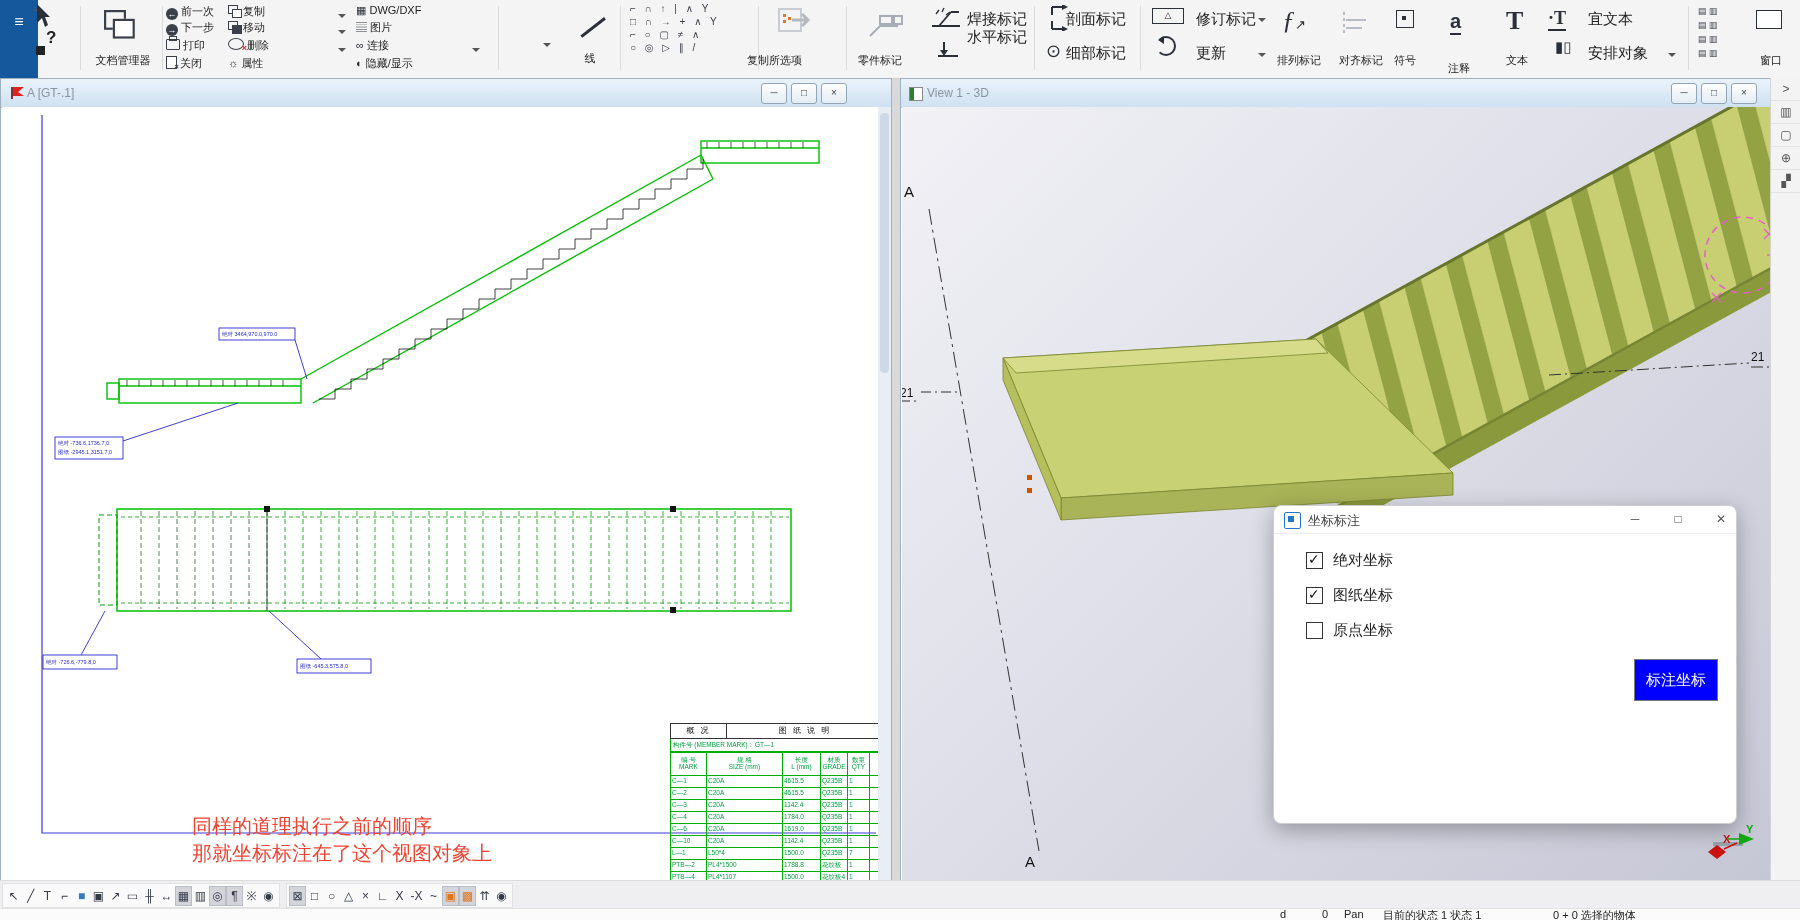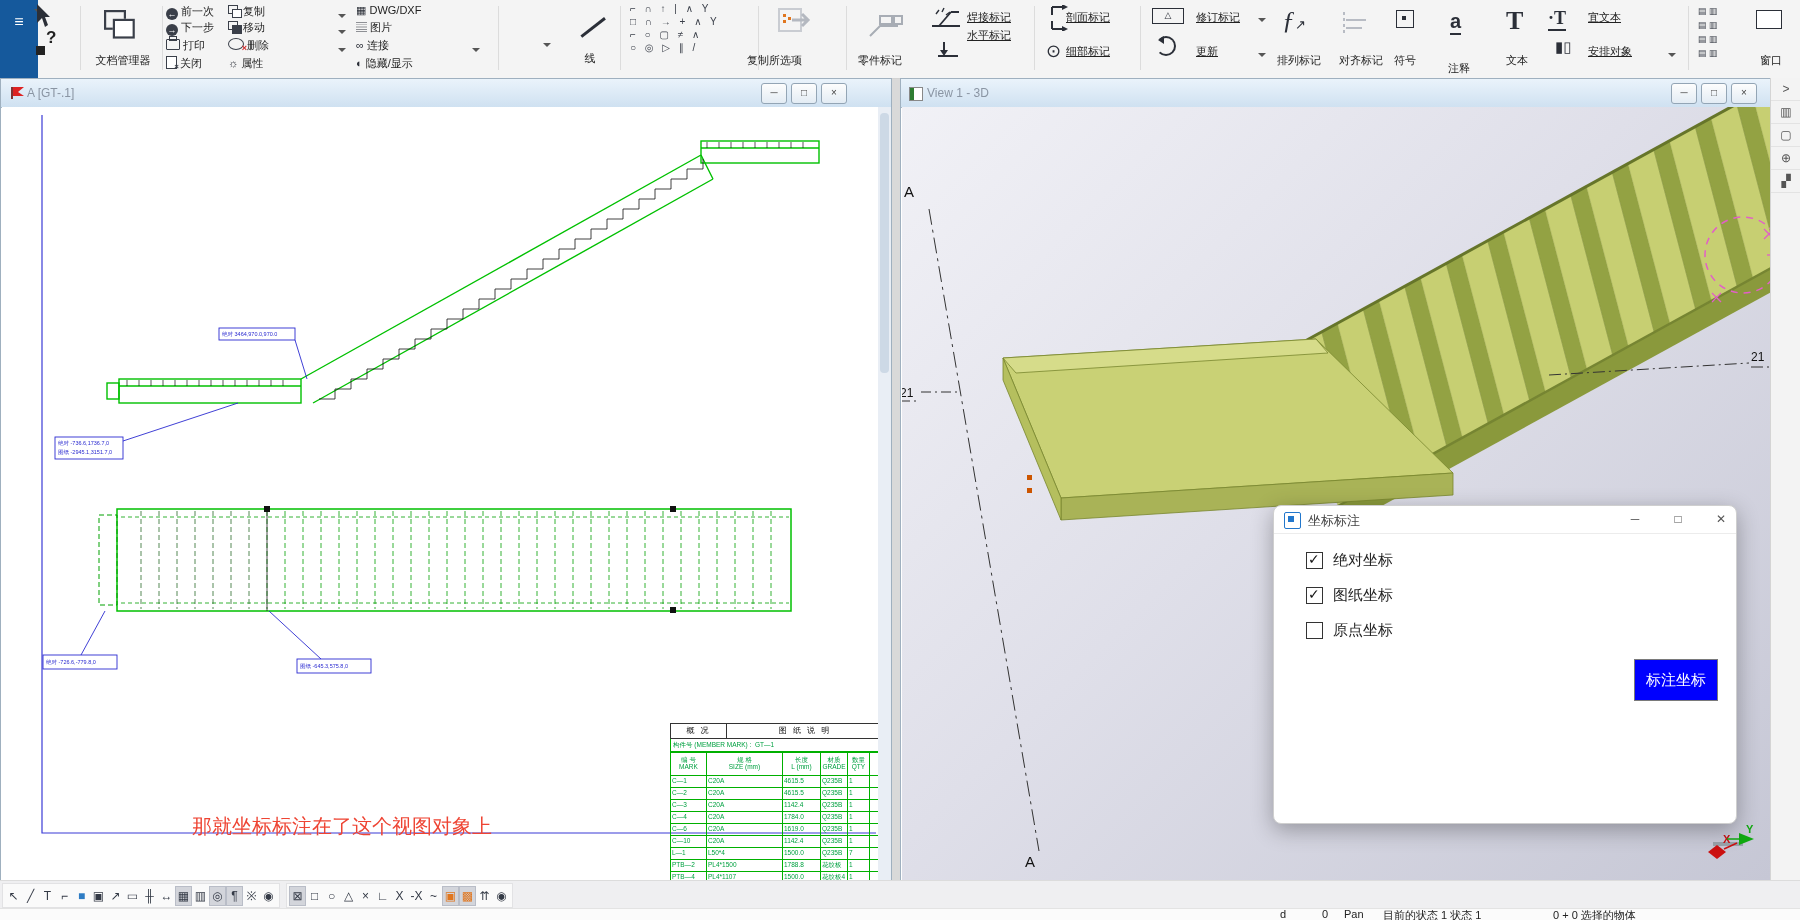--- a/index.html
+++ b/index.html
@@ -1,21 +1,21 @@
 <!DOCTYPE html>
 <html><head>
 <meta charset="utf-8">
 <style>
   html,body{margin:0;padding:0;background:#d9d9d9;font-family:"Liberation Sans",sans-serif;}
   #app{position:relative;width:1800px;height:920px;overflow:hidden;background:#d9d9d9;}
   
   #ribbon{position:absolute;left:0;top:0;width:1800px;height:78px;background:#f4f4f4;border-bottom:1px solid #d2d2d2;}
   #menu-strip{position:absolute;left:0;top:0;width:38px;height:78px;background:#15599c;color:#fff;text-align:center;font-size:16px;line-height:44px;}
   .ri{position:absolute;font-size:11px;color:#222;white-space:nowrap;}
-  .rl{font-size:11px;color:#222;text-decoration:underline;}
+  .rl{font-size:15px;color:#222;}
   .gl{position:absolute;font-size:11px;color:#222;text-align:center;}
   .vsep{position:absolute;top:6px;width:1px;height:64px;background:#dcdcdc;}
   .caret{display:inline-block;width:0;height:0;border-left:4px solid transparent;border-right:4px solid transparent;border-top:4px solid #555;vertical-align:middle;}
   .cnav{display:inline-block;width:12px;height:12px;border-radius:50%;background:#3a3f49;color:#fff;font-size:9px;line-height:12px;text-align:center;vertical-align:-2px;}
   .ic{color:#2b2f38;}
   .sq2{display:inline-block;position:relative;width:12px;height:11px;vertical-align:-1px;}
   .sq2 i{position:absolute;left:0;top:0;width:8px;height:7px;border:1.2px solid #3a3f49;background:#f4f4f4;}
   .sq2 i+i{left:4px;top:4px;background:#fff;}
   .sq2.fill i+i{background:#3a3f49;}
   .oval{display:inline-block;position:relative;width:14px;height:10px;border:1.3px solid #3a3f49;border-radius:50%;vertical-align:-1px;}
@@ -337,20 +337,21 @@
           <rect x="42" y="654" width="74" height="14" fill="none" stroke="#2a2ad0" stroke-width="0.9"></rect>
           <text x="45" y="663">绝对 -726.6,-779.8,0</text>
           <line x1="80" y1="654" x2="104" y2="610" stroke="#2a2ad0" stroke-width="0.9"></line>
           <rect x="296" y="658" width="74" height="14" fill="none" stroke="#2a2ad0" stroke-width="0.9"></rect>
           <text x="299" y="667">图纸 -645.3,575.8,0</text>
           <line x1="320" y1="658" x2="268" y2="610" stroke="#2a2ad0" stroke-width="0.9"></line>
         </g>
       </svg>
 
       <div id="red-note">
+        <div>同样的道理执行之前的顺序</div>
         <div>那就坐标标注在了这个视图对象上</div>
       </div>
 
       <div id="bom">
         <div class="bt-row">
           <span style="width:55px;">概 况</span>
           <span style="flex:1;border-left:none;">图 纸 说 明</span>
         </div>
         <div class="member">
           <span>构件号 (MEMBER MARK) :</span>&nbsp;&nbsp;<span>GT—1</span>

